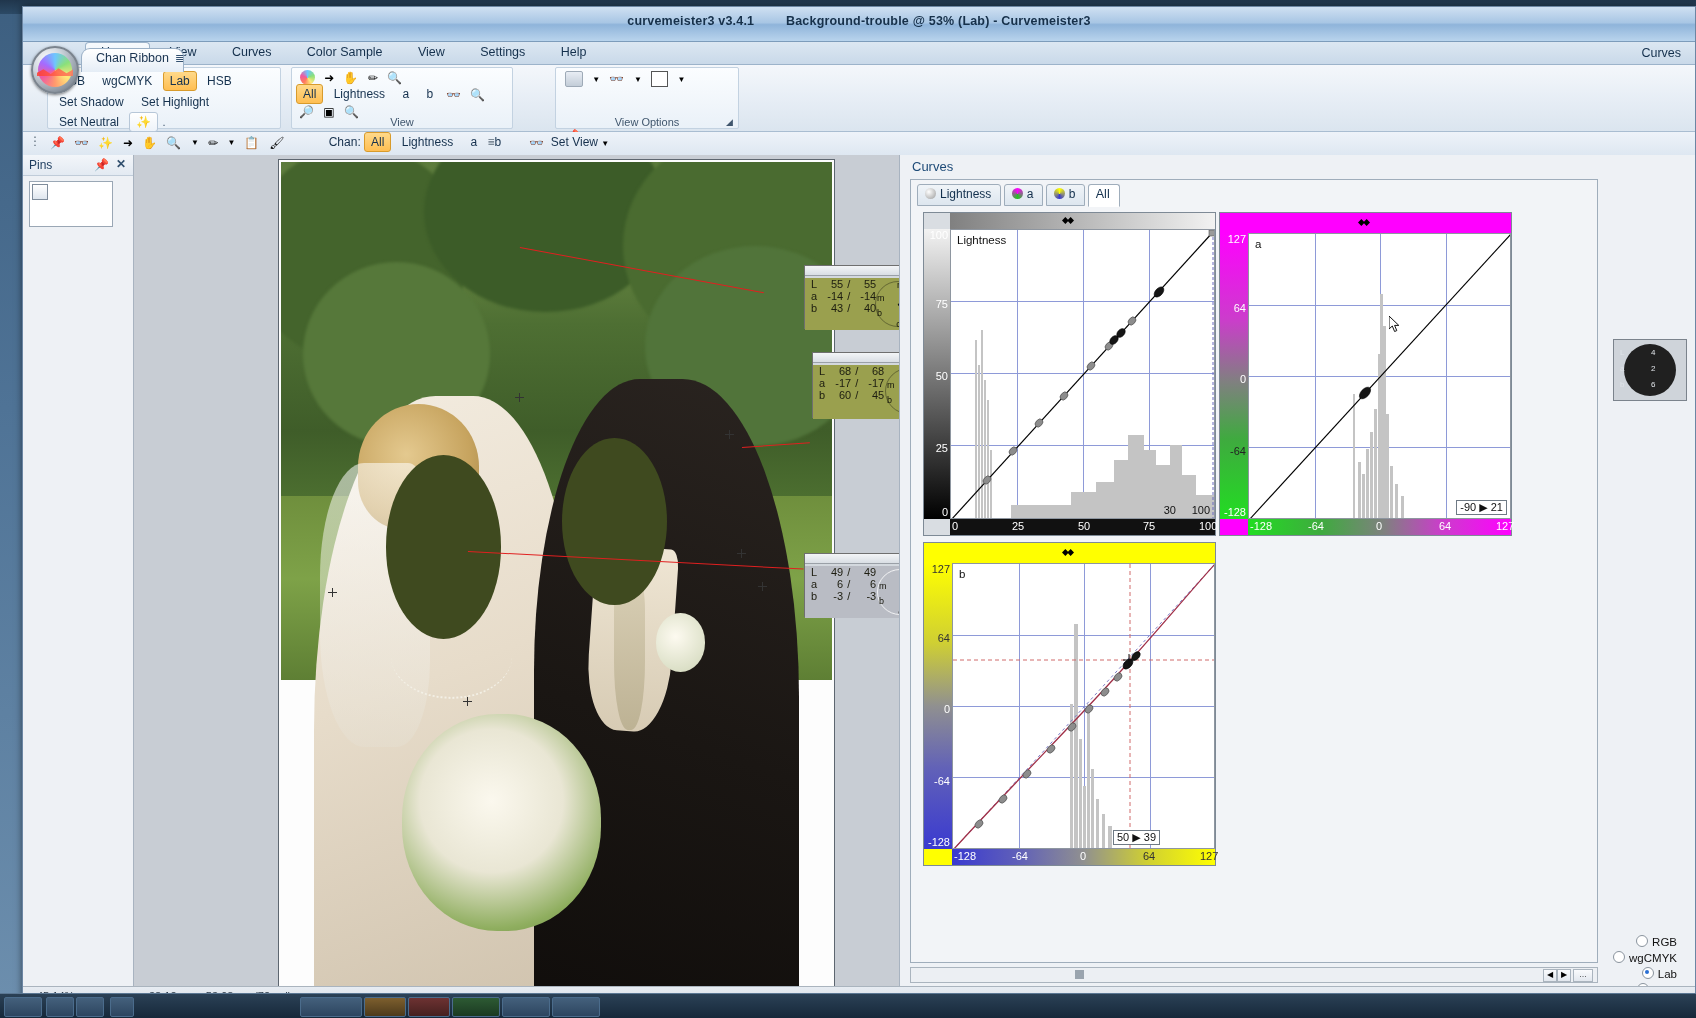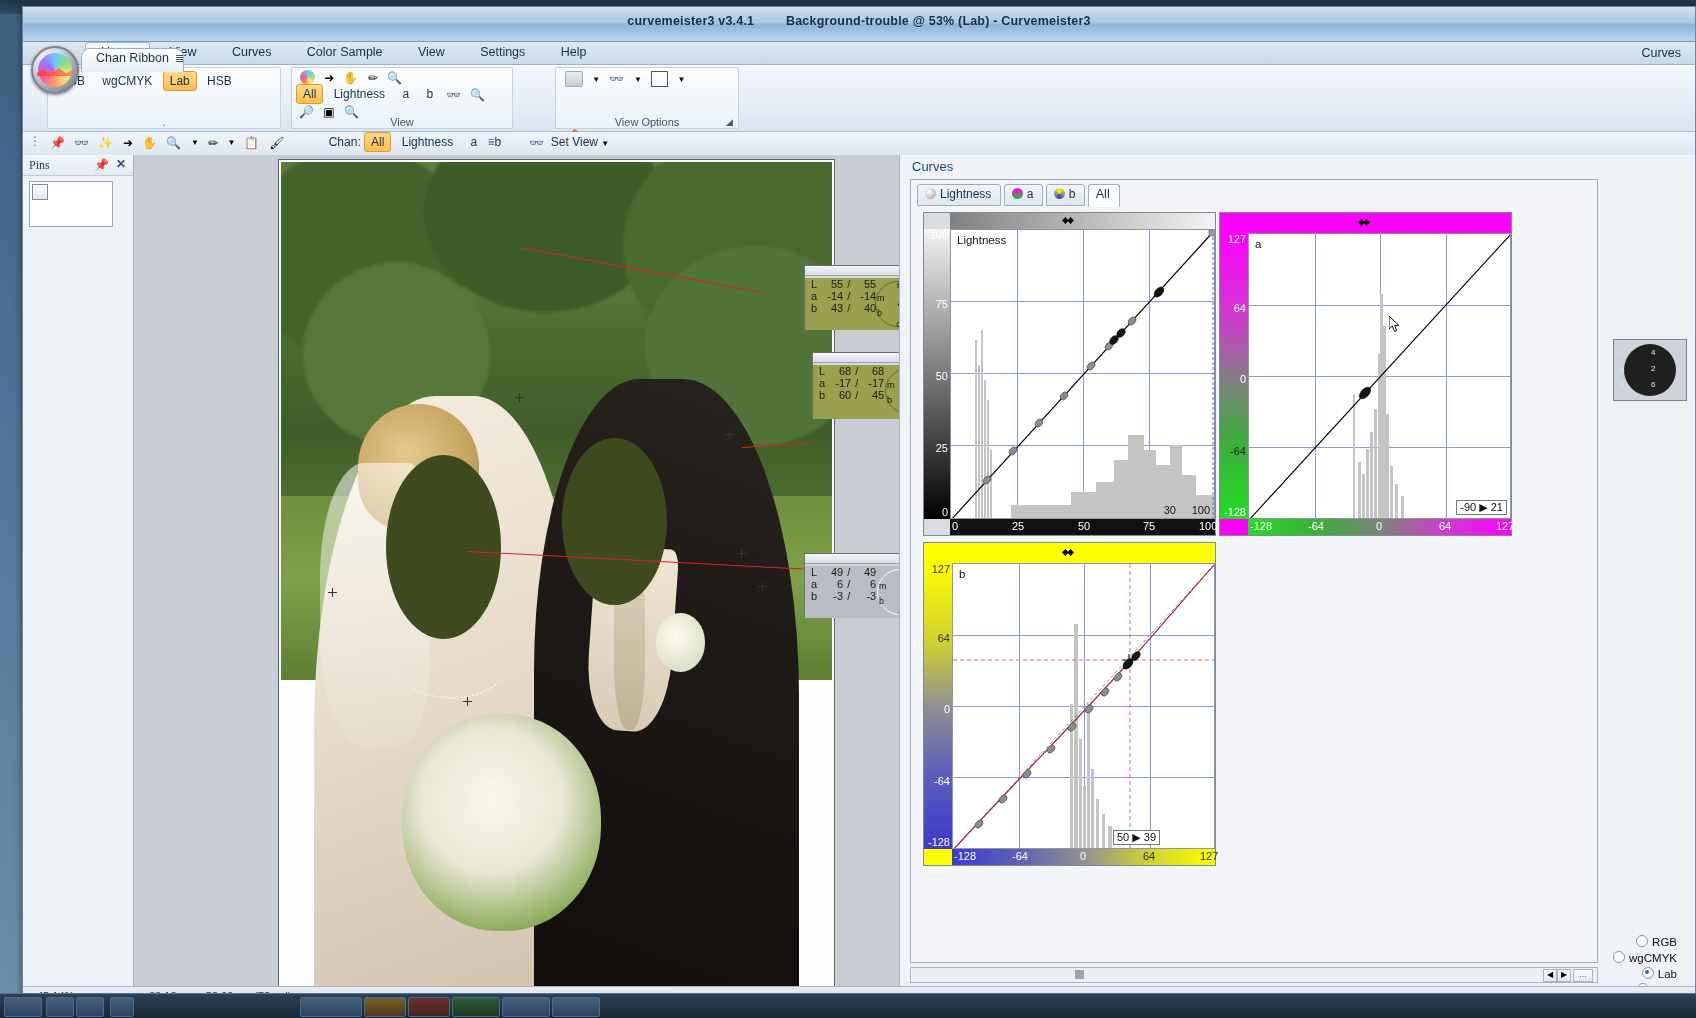--- a/index.html
+++ b/index.html
@@ -63,21 +63,21 @@
   
   #toolbar2{height:24px;background:linear-gradient(180deg,#eef3f9,#dde7f1);
     border-bottom:1px solid #aabdd0;position:relative;padding-left:24px;}
   
   #work{position:absolute;left:0;right:0;top:148px;bottom:22px;background:#c8cdd4;}
   
   #pins{position:absolute;left:0;top:0;width:110px;bottom:0;background:#eef1f5;
     border-right:1px solid #a8b3c0;}
   #pinsHdr{height:20px;background:linear-gradient(180deg,#f3f6fa,#e3eaf2);
      border-bottom:1px solid #c0ccd9;position:relative;}
-  #pinsHdr .t{position:absolute;left:6px;top:3px;color:#1d3c5e;font-size:12px;font-family:Liberation Serif, serif;}
+  #pinsHdr .t{position:absolute;left:6px;top:3px;color:#1d3c5e;font-size:12px;}
   #pinsHdr .pin{position:absolute;right:24px;top:3px;color:#32506f;}
   #pinsHdr .x{position:absolute;right:7px;top:2px;color:#32506f;font-weight:bold;}
   #pinsList{position:absolute;left:6px;top:26px;width:82px;height:44px;
     background:#fff;border:1px solid #9aa7b5;}
   #pinsTiny{position:absolute;left:9px;top:29px;width:14px;height:14px;
     border:1px solid #7f8c9b;background:linear-gradient(180deg,#fff,#dfe6ee);}
   
   #canvasWrap{position:absolute;left:111px;top:0;right:0;bottom:0;background:#c8cdd4;}
   #photo{position:absolute;left:144px;top:4px;width:555px;height:840px;
     background:#fdfdfd;border:1px solid #5d6670;}
@@ -234,20 +234,26 @@
 
   <div id="ribbon">
 
     <div class="rgroup" style="left:24px;width:232px;">
       <div style="position:absolute;left:4px;top:3px;">
         <span class="gbtn">RGB</span>
         <span class="gbtn">wgCMYK</span>
         <span class="gbtn sel">Lab</span>
         <span class="gbtn">HSB</span>
       </div>
+      <div style="position:absolute;left:4px;top:24px;">
+        <span class="gbtn">Set Shadow</span>
+        <span class="gbtn">Set Highlight</span>
+        <span class="gbtn">Set Neutral</span>
+        <span class="gbtn box">✨</span>
+      </div>
       <div class="glabel">.</div>
     </div>
 
     <div class="rgroup" style="left:268px;width:220px;">
       <div style="position:absolute;left:5px;top:2px;">
         <span class="toolicon" style="width:15px;height:15px;border-radius:50%;background:conic-gradient(#6ec6ff,#8ae07a,#ffe97a,#ff7a5c,#ef5aa0,#6ec6ff);"></span>
         <span class="toolicon">➜</span>
         <span class="toolicon">✋</span>
         <span class="toolicon">✏</span>
         <span class="toolicon">🔍</span>

